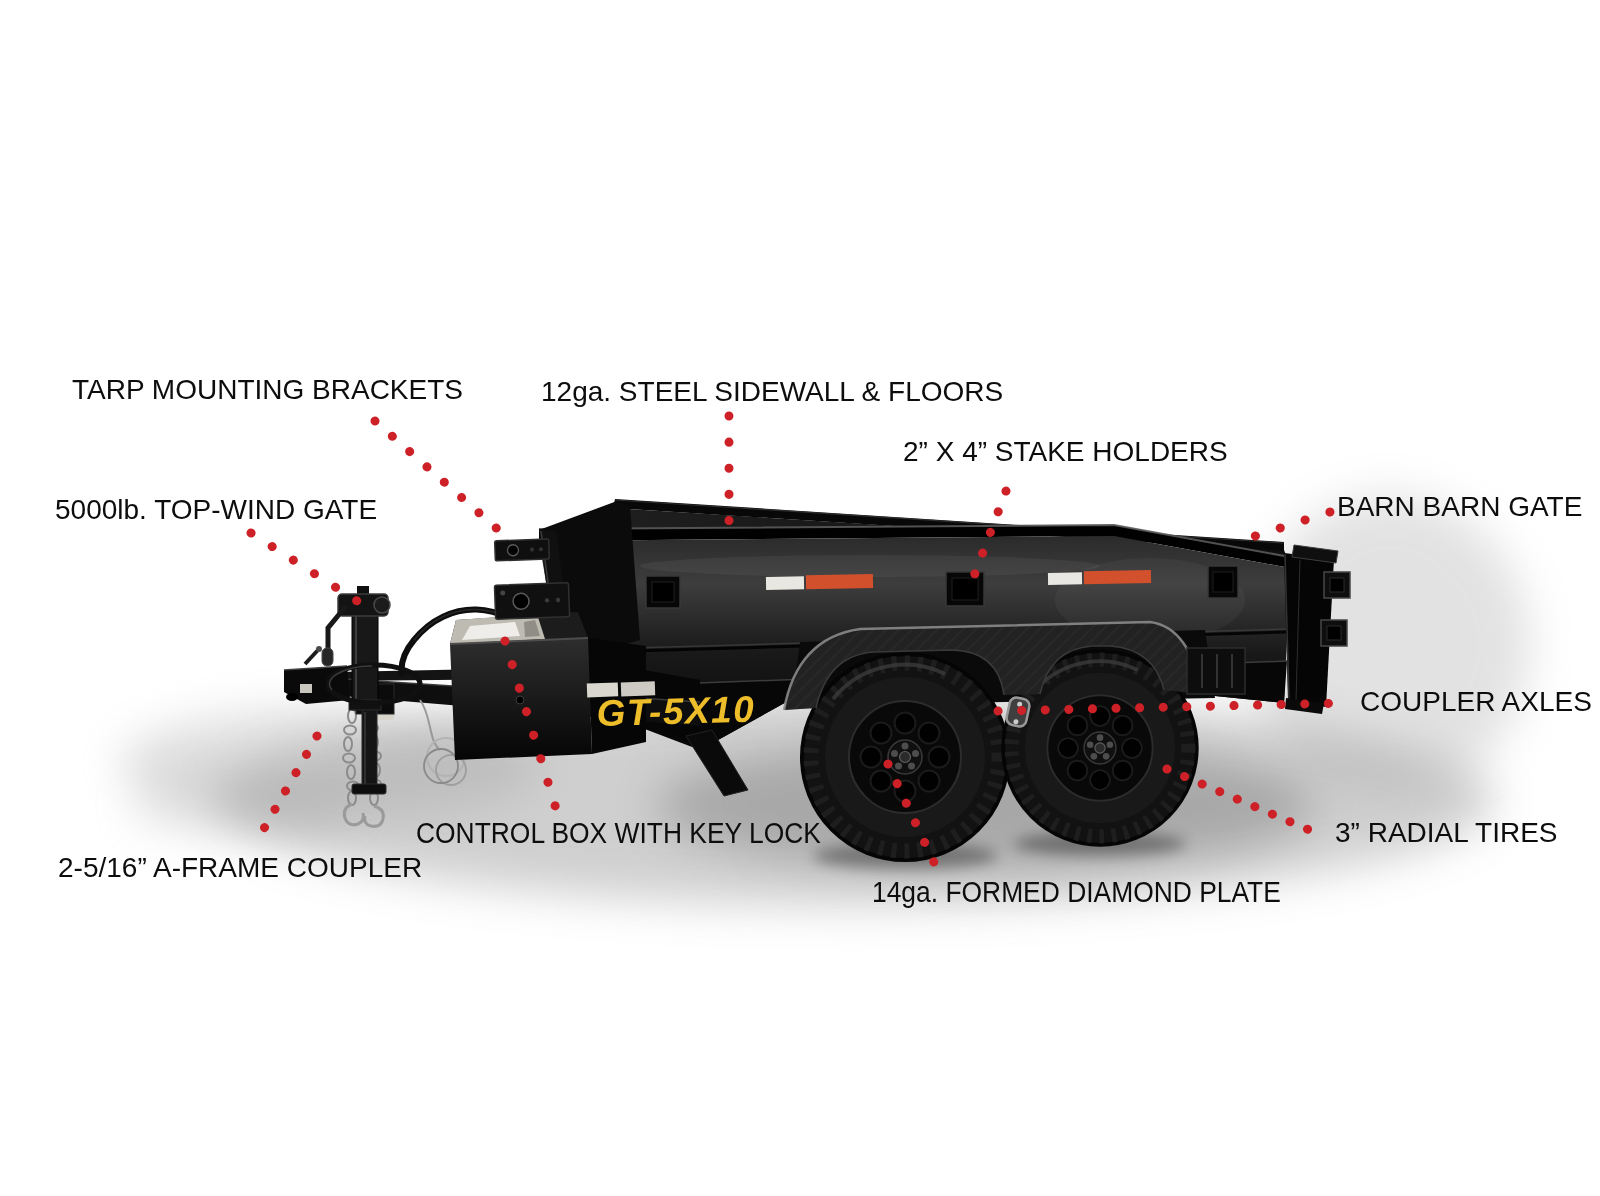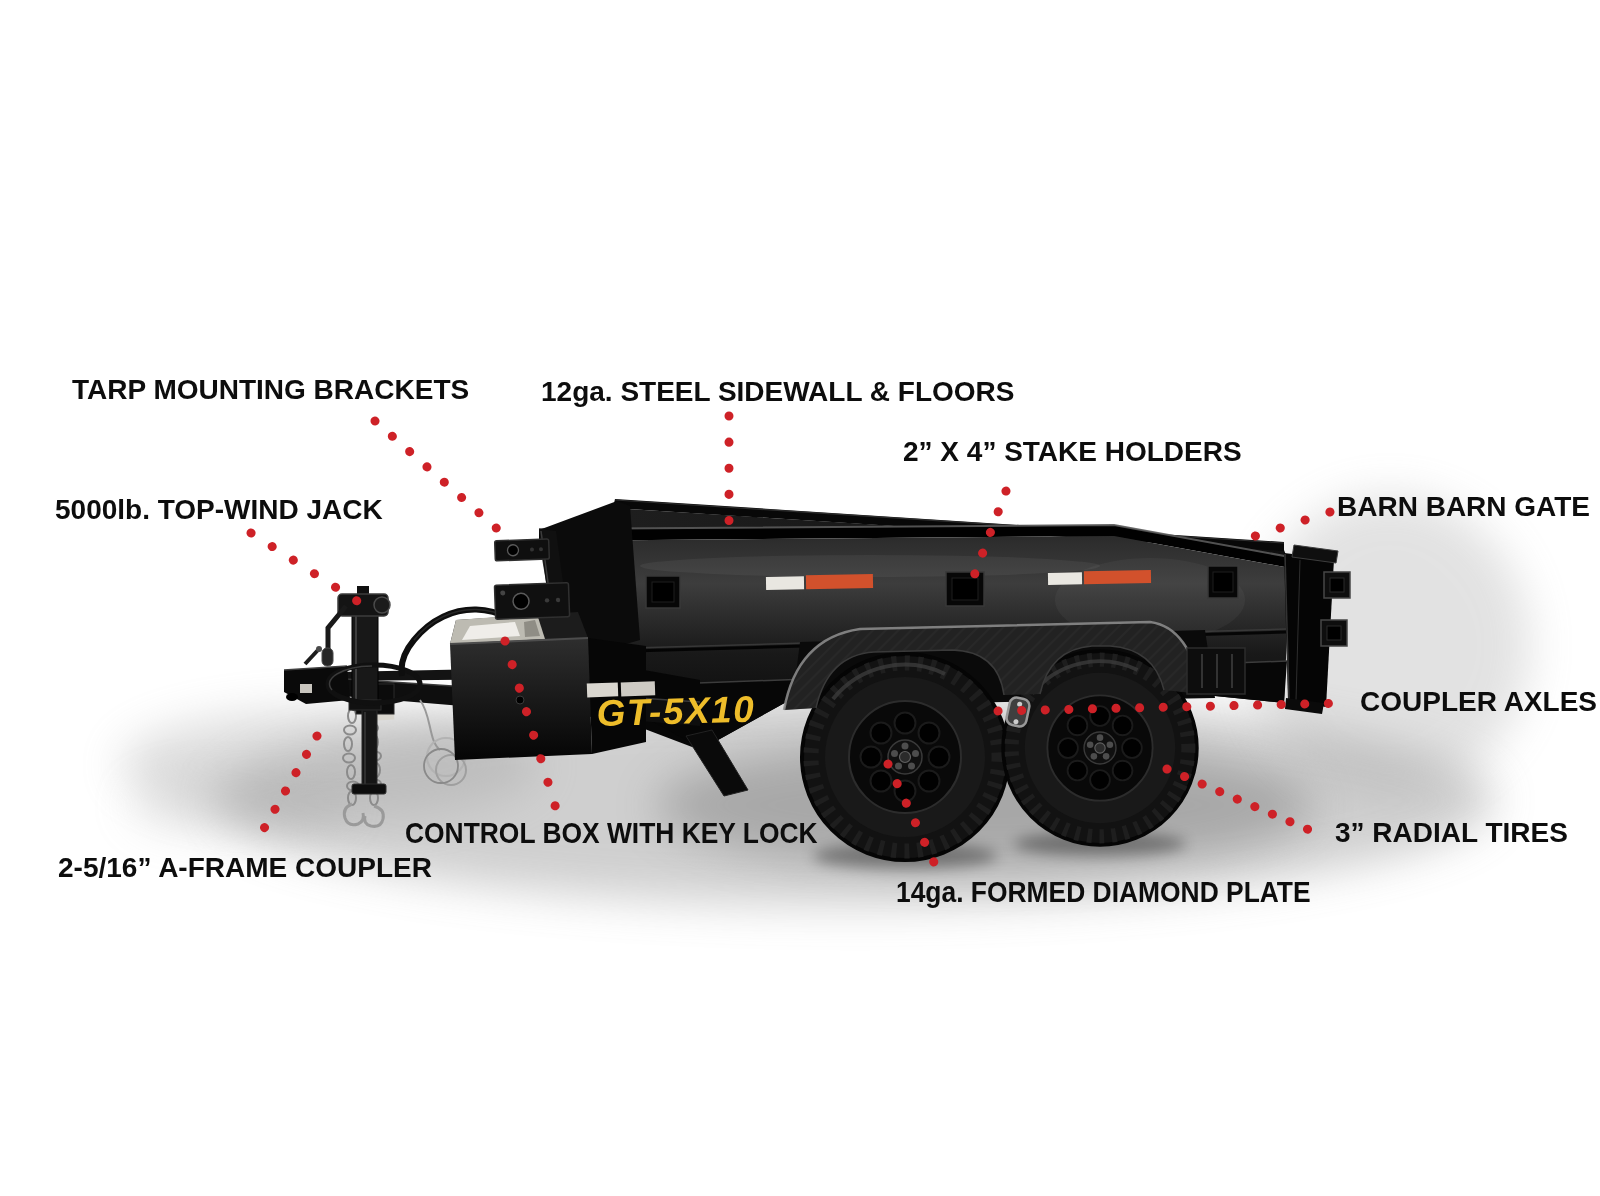--- a/index.html
+++ b/index.html
@@ -1,19 +1,19 @@
 <!DOCTYPE html>
 <html><head>
 <meta charset="utf-8">
 <style>
   html,body{margin:0;padding:0;background:#ffffff;}
   body{width:1600px;height:1196px;position:relative;overflow:hidden;
        font-family:"Liberation Sans",sans-serif;}
   .stage{position:absolute;left:0;top:0;width:1600px;height:1196px;}
-  .callout{position:absolute;font-weight:700;font-size:28px;line-height:1.05;
+  .callout{position:absolute;font-weight:400;font-size:28px;line-height:1.05;
            color:#0d0d0d;white-space:nowrap;letter-spacing:0px;}
   .cond{font-size:30px;}
   .cond .cx{display:inline-block;transform:scaleX(.88);transform-origin:0 50%;}
 </style>
 </head>
 <body>
 
 <svg class="stage" width="1600" height="1196" viewBox="0 0 1600 1196" xmlns="http://www.w3.org/2000/svg">
   <defs>
     <filter id="f1" x="-60%" y="-60%" width="220%" height="220%">
@@ -311,18 +311,18 @@
     <path d="M505,641 L557,812" stroke-dasharray="0.1 24.5"></path>
     <path d="M317,736 L258,839" stroke-dasharray="0.1 21"></path>
     <path d="M888,764 L938,871" stroke-dasharray="0.1 21.5"></path>
   </g>
 </svg>
 
 <div class="callout" style="left:72px;top:375px">TARP MOUNTING BRACKETS</div>
 <div class="callout" style="left:541px;top:377px">12ga. STEEL SIDEWALL &amp; FLOORS</div>
 <div class="callout" style="left:903px;top:437px">2” X 4” STAKE HOLDERS</div>
 <div class="callout" style="left:1337px;top:492px">BARN BARN GATE</div>
-<div class="callout" style="left:55px;top:495px">5000lb. TOP-WIND JACK</div>
+<div class="callout" style="left:55px;top:495px">5000lb. TOP-WIND GATE</div>
 <div class="callout" style="left:1360px;top:687px">COUPLER AXLES</div>
 <div class="callout" style="left:1335px;top:818px">3” RADIAL TIRES</div>
-<div class="callout cond" style="left:405px;top:817px"><span class="cx">CONTROL BOX WITH KEY LOCK</span></div>
+<div class="callout cond" style="left:416px;top:817px"><span class="cx">CONTROL BOX WITH KEY LOCK</span></div>
 <div class="callout" style="left:58px;top:853px">2-5/16” A-FRAME COUPLER</div>
-<div class="callout cond" style="left:896px;top:876px"><span class="cx">14ga. FORMED DIAMOND PLATE</span></div>
+<div class="callout cond" style="left:872px;top:876px"><span class="cx">14ga. FORMED DIAMOND PLATE</span></div>
 
 </body></html>

